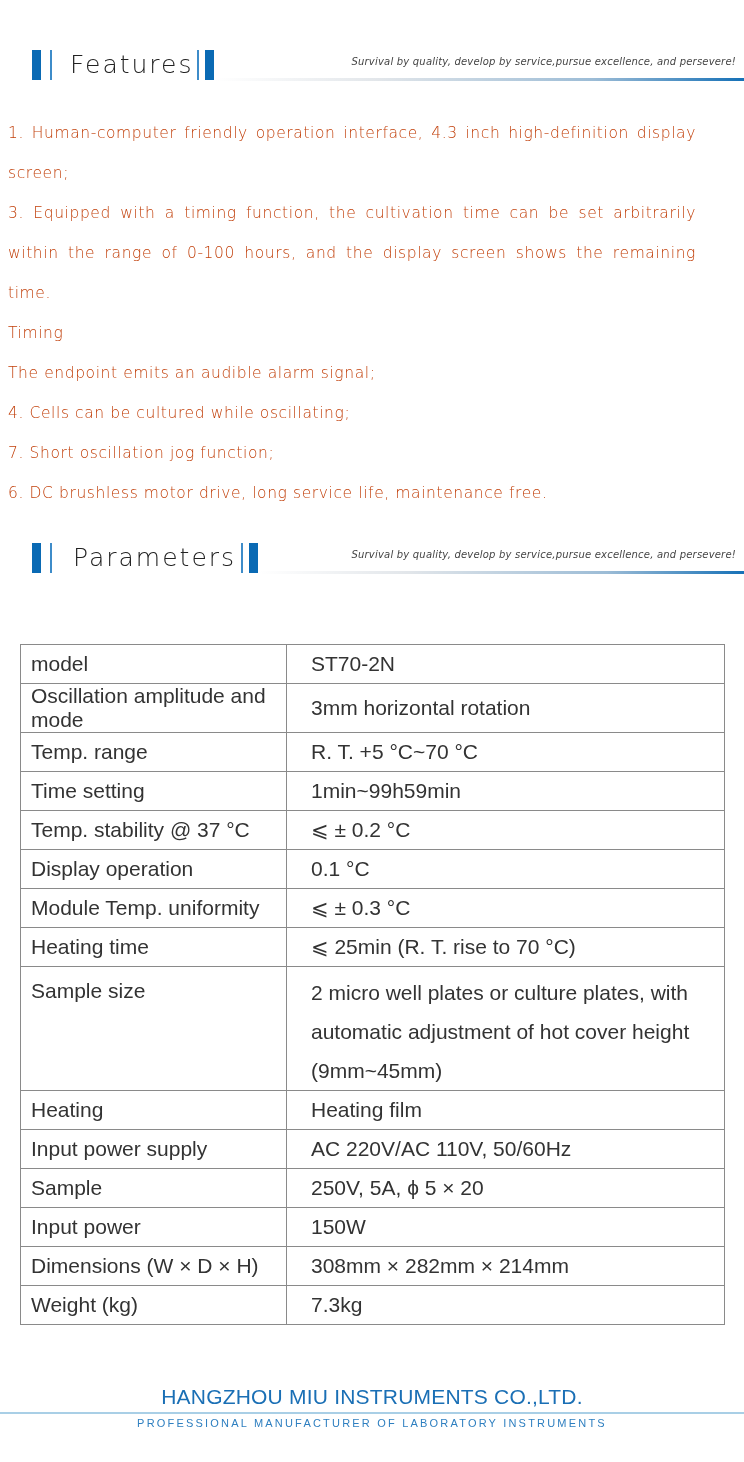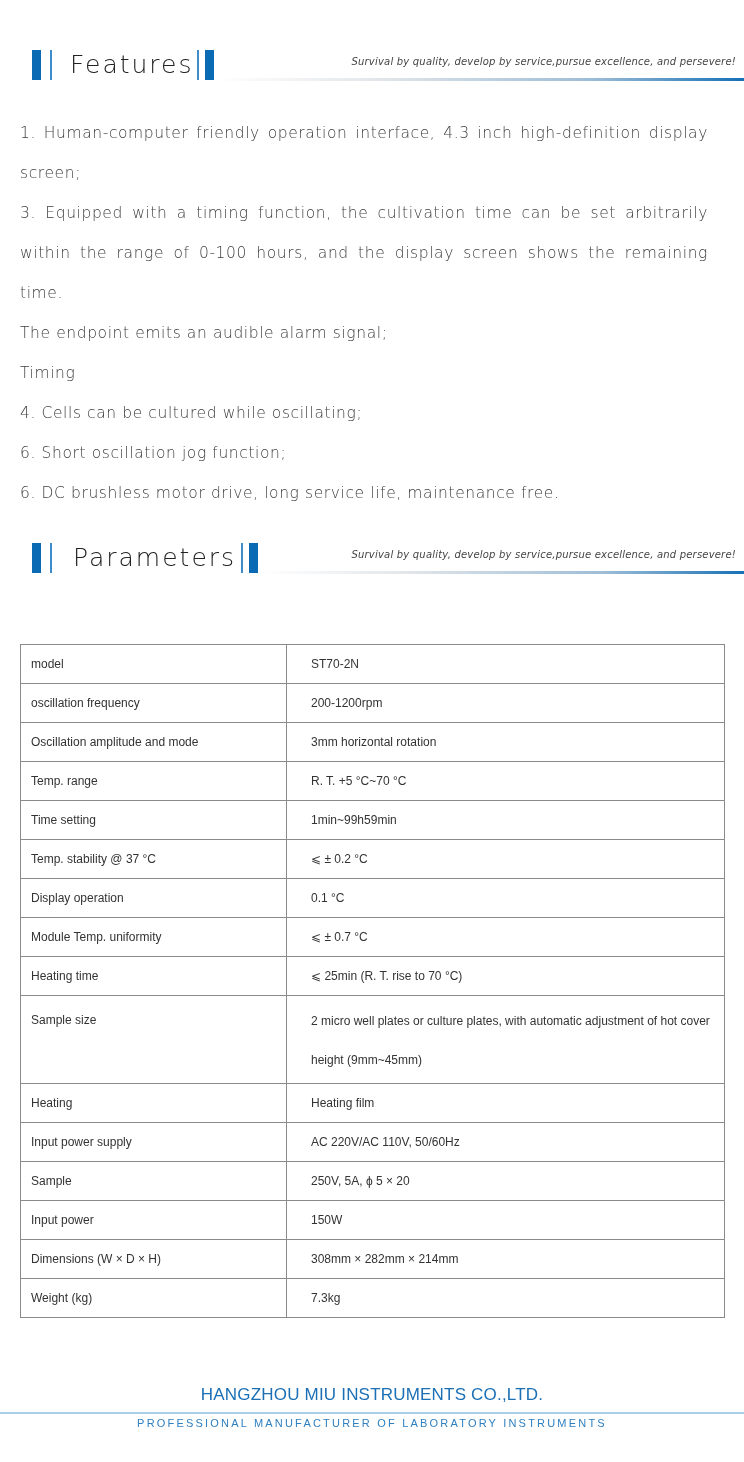--- a/index.html
+++ b/index.html
@@ -16,40 +16,40 @@
   }
   .slogan {
     position: absolute; right: 20px; top: 6px; font-family: "DejaVu Sans", sans-serif;
     font-size: 10px; font-style: italic; color: #444; letter-spacing: 0.2px;
   }
   .underline {
     position: absolute; top: 28px; height: 3px; right: 0;
     background: linear-gradient(to right, #ffffff 0%, #e2e6ea 30%, #9cbcd6 70%, #0a6ab4 100%);
   }
   .features {
-    position: absolute; left: 20px; top: 113px; width: 688px;
+    position: absolute; left: 8px; top: 113px; width: 688px;
     font-family: "DejaVu Sans", sans-serif; font-size: 15.5px; line-height: 40px;
-    color: #404040; letter-spacing: 0.6px; font-weight: 300;
+    color: #c2410c; letter-spacing: 0.6px; font-weight: 300;
   }
   .features p { margin: 0; text-align: justify; }
   table.params {
     position: absolute; left: 20px; top: 644px; width: 705px;
     border-collapse: collapse; font-family: "Liberation Sans", sans-serif;
-    font-size: 12px; color: #333; padding-left: 37px;
+    font-size: 21px; color: #333; padding-left: 37px;
   }
   table.params td {
     border: 1px solid #8a8a8a; height: 38px; padding: 0 10px; vertical-align: middle;
   }
   table.params td.key { width: 245px; }
   table.params td.val { padding-left: 24px; }
   table.params tr.tall td { height: 77px; vertical-align: top; padding-top: 6px; line-height: 39px; }
   table.params tr.tall td.key { padding-top: 10px; line-height: 28px; }
   .footer-name {
     position: absolute; left: 0; width: 744px; top: 1385px; text-align: center;
-    font-family: "Liberation Sans", sans-serif; font-size: 17px; color: #1a6fb5; letter-spacing: 0.2px;
+    font-family: "Liberation Sans", sans-serif; font-size: 21px; color: #1a6fb5; letter-spacing: 0.2px;
   }
   .footer-line { position: absolute; left: 0; width: 744px; top: 1412px; height: 2px; background: #a9cfe6; }
   .footer-tag {
     position: absolute; left: 0; width: 744px; top: 1417px; text-align: center;
     font-family: "Liberation Sans", sans-serif; font-size: 11px; color: #2e7fc0; letter-spacing: 2.2px;
   }
 </style>
 </head>
 <body>
 
@@ -59,46 +59,42 @@
   <div class="sec-title" style="left:58px;">Features</div>
   <div class="bar-thin" style="left:185px;"></div>
   <div class="bar-thick" style="left:193px;"></div>
   <div class="slogan">Survival by quality, develop by service,pursue excellence, and persevere!</div>
   <div class="underline" style="left:203px;"></div>
 </div>
 
 <div class="features">
   <p>1. Human-computer friendly operation interface, 4.3 inch high-definition display screen;</p>
   <p>3. Equipped with a timing function, the cultivation time can be set arbitrarily within the range of 0-100 hours, and the display screen shows the remaining time.</p>
+  <p>Timing</p>
   <p>The endpoint emits an audible alarm signal;</p>
-  <p>Timing</p>
   <p>4. Cells can be cultured while oscillating;</p>
-  <p>6. Short oscillation jog function;</p>
+  <p>7. Short oscillation jog function;</p>
   <p>6. DC brushless motor drive, long service life, maintenance free.</p>
 </div>
 
 <div class="section-header" style="top:543px;">
   <div class="bar-thick" style="left:20px;"></div>
   <div class="bar-thin" style="left:38px;"></div>
   <div class="sec-title" style="left:61px;">Parameters</div>
   <div class="bar-thin" style="left:229px;"></div>
   <div class="bar-thick" style="left:237px;"></div>
   <div class="slogan">Survival by quality, develop by service,pursue excellence, and persevere!</div>
   <div class="underline" style="left:247px;"></div>
 </div>
 
 <table class="params">
   <tbody>
     <tr>
         <td class="key">model</td>
         <td class="val">ST70-2N</td>
-      </tr>
-    <tr>
-        <td class="key">oscillation frequency</td>
-        <td class="val">200-1200rpm</td>
       </tr>
     <tr>
         <td class="key">Oscillation amplitude and mode</td>
         <td class="val">3mm horizontal rotation</td>
       </tr>
     <tr>
         <td class="key">Temp. range</td>
         <td class="val">R. T. +5 °C~70 °C</td>
       </tr>
     <tr>
@@ -108,21 +104,21 @@
     <tr>
         <td class="key">Temp. stability @ 37 °C</td>
         <td class="val">⩽ ± 0.2 °C</td>
       </tr>
     <tr>
         <td class="key">Display operation</td>
         <td class="val">0.1 °C</td>
       </tr>
     <tr>
         <td class="key">Module Temp. uniformity</td>
-        <td class="val">⩽ ± 0.7 °C</td>
+        <td class="val">⩽ ± 0.3 °C</td>
       </tr>
     <tr>
         <td class="key">Heating time</td>
         <td class="val">⩽ 25min (R. T.  rise to 70 °C)</td>
       </tr>
     <tr class="tall">
         <td class="key">Sample size</td>
         <td class="val">2 micro well plates or culture plates, with automatic adjustment of hot cover height (9mm~45mm)</td>
       </tr>
     <tr>

